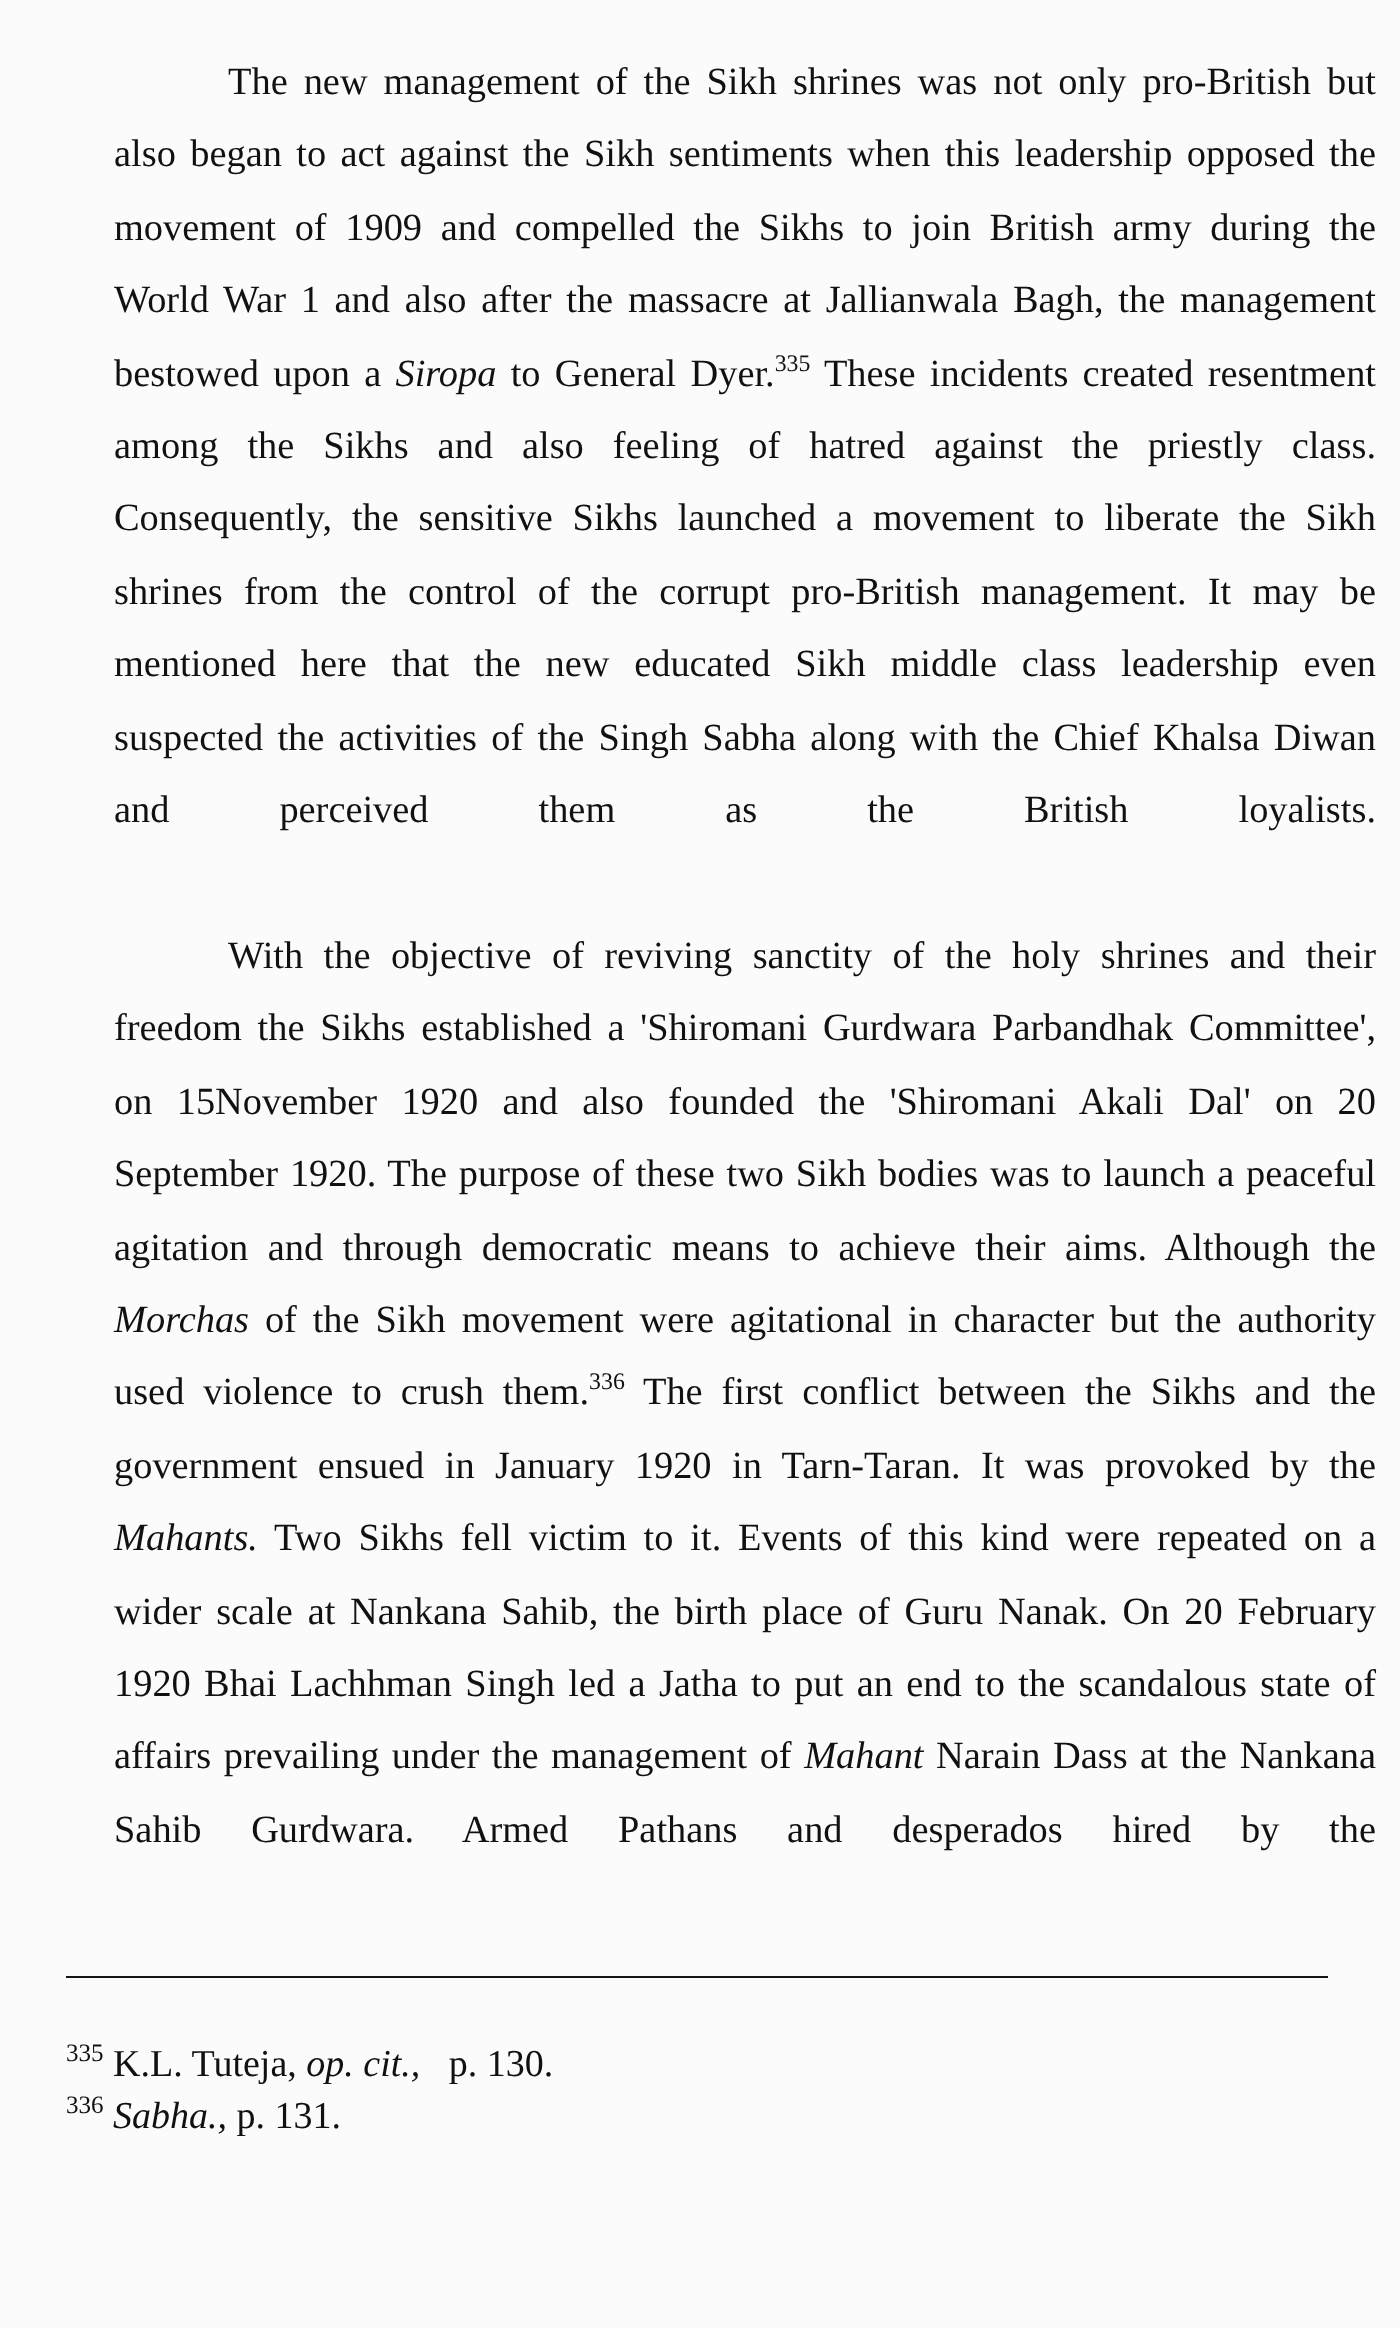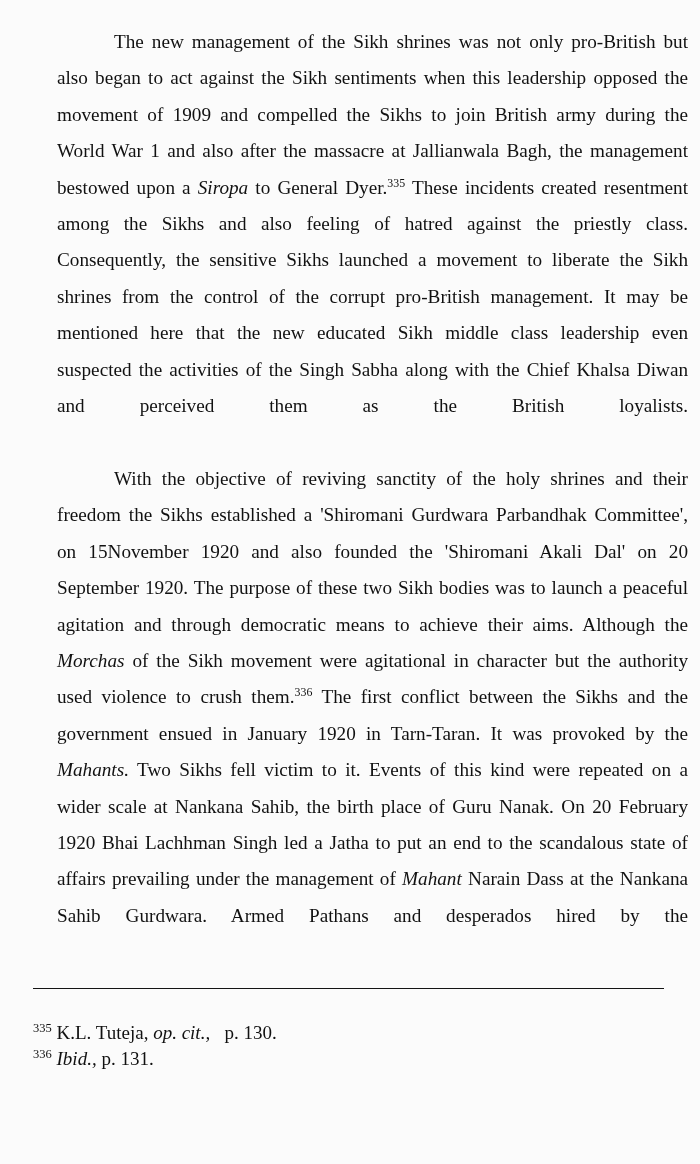--- a/index.html
+++ b/index.html
@@ -103,16 +103,16 @@
 
   <div class="text-column">
     <p class="para">The new management of the Sikh shrines was not only pro-British but also began to act against the Sikh sentiments when this leadership opposed the movement of 1909 and compelled the Sikhs to join British army during the World War 1 and also after the massacre at Jallianwala Bagh, the management bestowed upon a <em>Siropa</em> to General Dyer.<sup class="fn-ref">335</sup> These incidents created resentment among the Sikhs and also feeling of hatred against the priestly class.  Consequently, the sensitive Sikhs launched a movement to liberate the Sikh shrines from the control of the corrupt pro-British management.  It may be mentioned here that the new educated Sikh middle class leadership even suspected the activities of the Singh Sabha along with the Chief Khalsa Diwan and perceived them as the British loyalists.</p>
     <p class="para">With the objective of reviving sanctity of the holy shrines and their freedom the Sikhs established a 'Shiromani Gurdwara Parbandhak Committee', on 15November 1920 and also founded the 'Shiromani Akali Dal' on 20 September 1920.  The purpose of these two Sikh bodies was to launch a peaceful agitation and through democratic means to achieve their aims.   Although the <em>Morchas</em> of the   Sikh movement were agitational in character but the authority used violence to crush them.<sup class="fn-ref">336</sup> The first conflict between the Sikhs and the government ensued in January 1920 in Tarn-Taran.  It was provoked by the <em>Mahants.</em>  Two Sikhs fell victim to it.  Events of this kind were repeated on a wider scale at Nankana Sahib, the birth place of Guru Nanak.  On 20 February 1920 Bhai Lachhman Singh led a Jatha to put an end to the scandalous state of affairs prevailing under the management of <em>Mahant</em> Narain Dass at the Nankana Sahib Gurdwara.  Armed Pathans and desperados hired by the</p>
   </div>
 
   <div class="footnote-rule" style="border-top-color: rgb(20, 20, 20);"></div>
 
   <div class="footnotes">
     <p class="footnote"><sup>335</sup> K.L. Tuteja, <em>op. cit.,</em>   p. 130.</p>
-    <p class="footnote"><sup>336</sup> <em>Ibid.,</em> p. 131.</p>
+    <p class="footnote"><sup>336</sup> <em>Sabha.,</em> p. 131.</p>
   </div>
 
 </div>
 
 </body></html>

